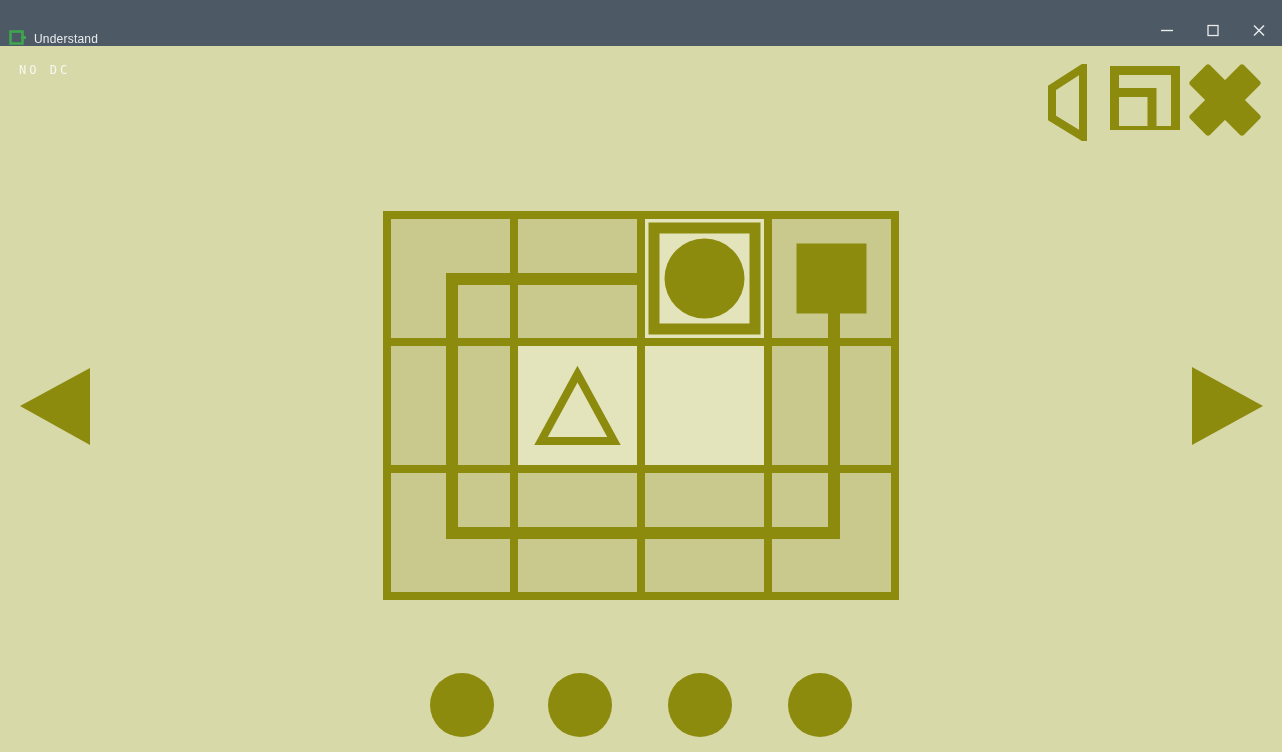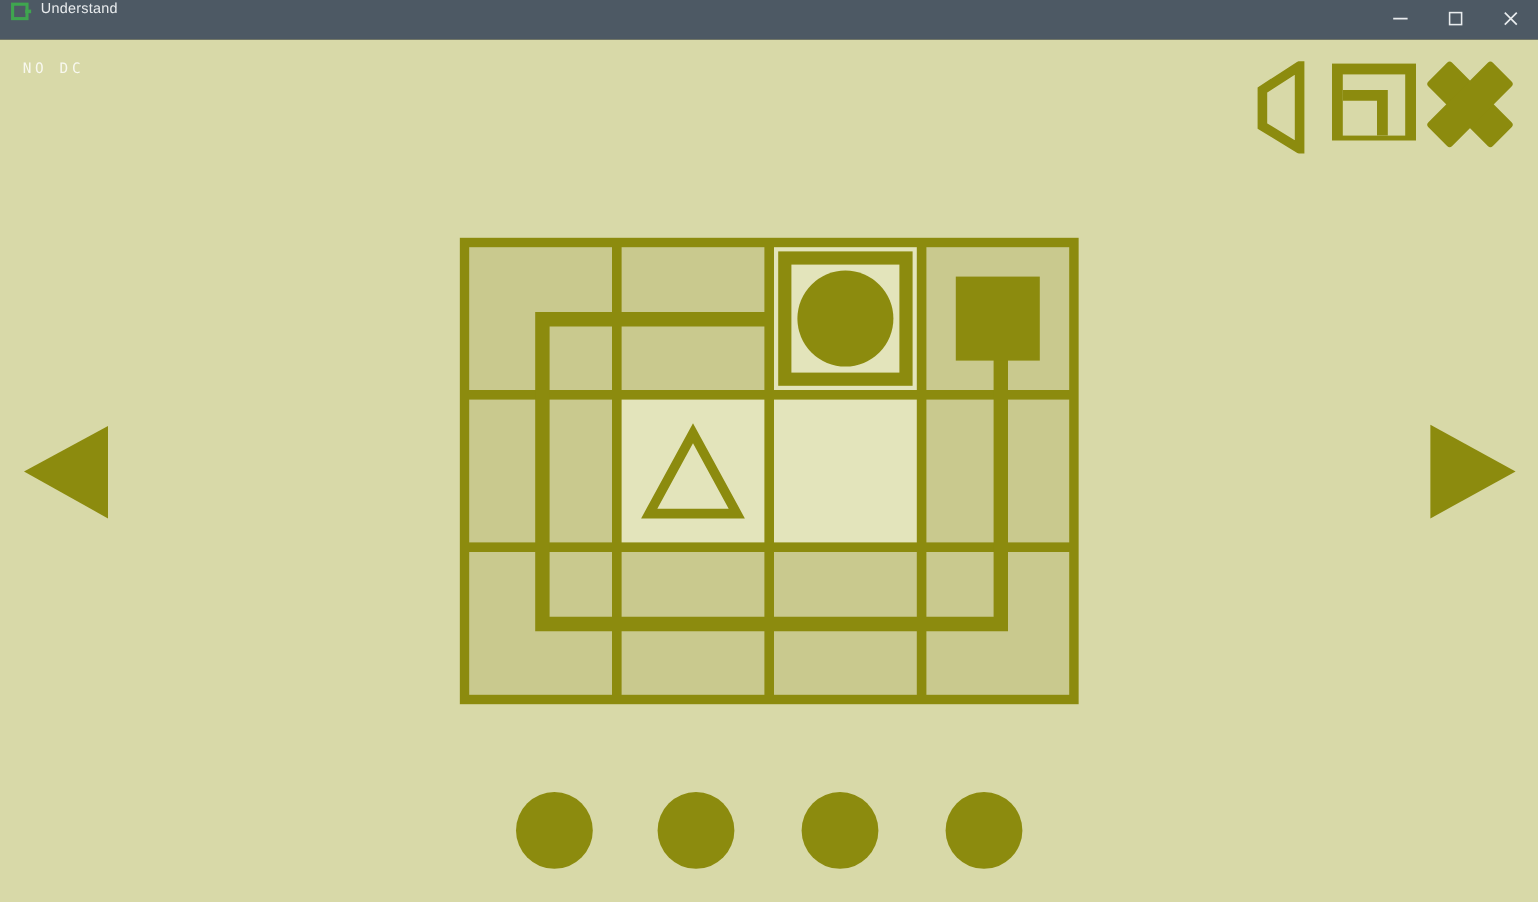--- a/index.html
+++ b/index.html
@@ -5,22 +5,22 @@
   html,body{margin:0;padding:0;}
   body{
     width:1282px;height:752px;overflow:hidden;
     font-family:"Liberation Sans",sans-serif;
     background:#000;
   }
   .app{width:1282px;height:752px;position:relative;}
 
   
   .titlebar{
-    height:33px;background:var(--titlebar);
-    display:flex;align-items:flex-start;
+    height:46px;background:var(--titlebar);
+    display:flex;align-items:flex-end;
     color:var(--title-text);
   }
   .titlebar .appicon{width:18px;height:18px;margin-left:8px;flex:0 0 auto;}
   .titlebar .title{font-size:12px;margin-left:8px;letter-spacing:.2px;}
   .titlebar .spacer{flex:1;}
   .winbtn{
     width:46px;height:31px;display:flex;align-items:center;justify-content:center;
     color:var(--title-text);
   }
   .winbtn svg{display:block;}

